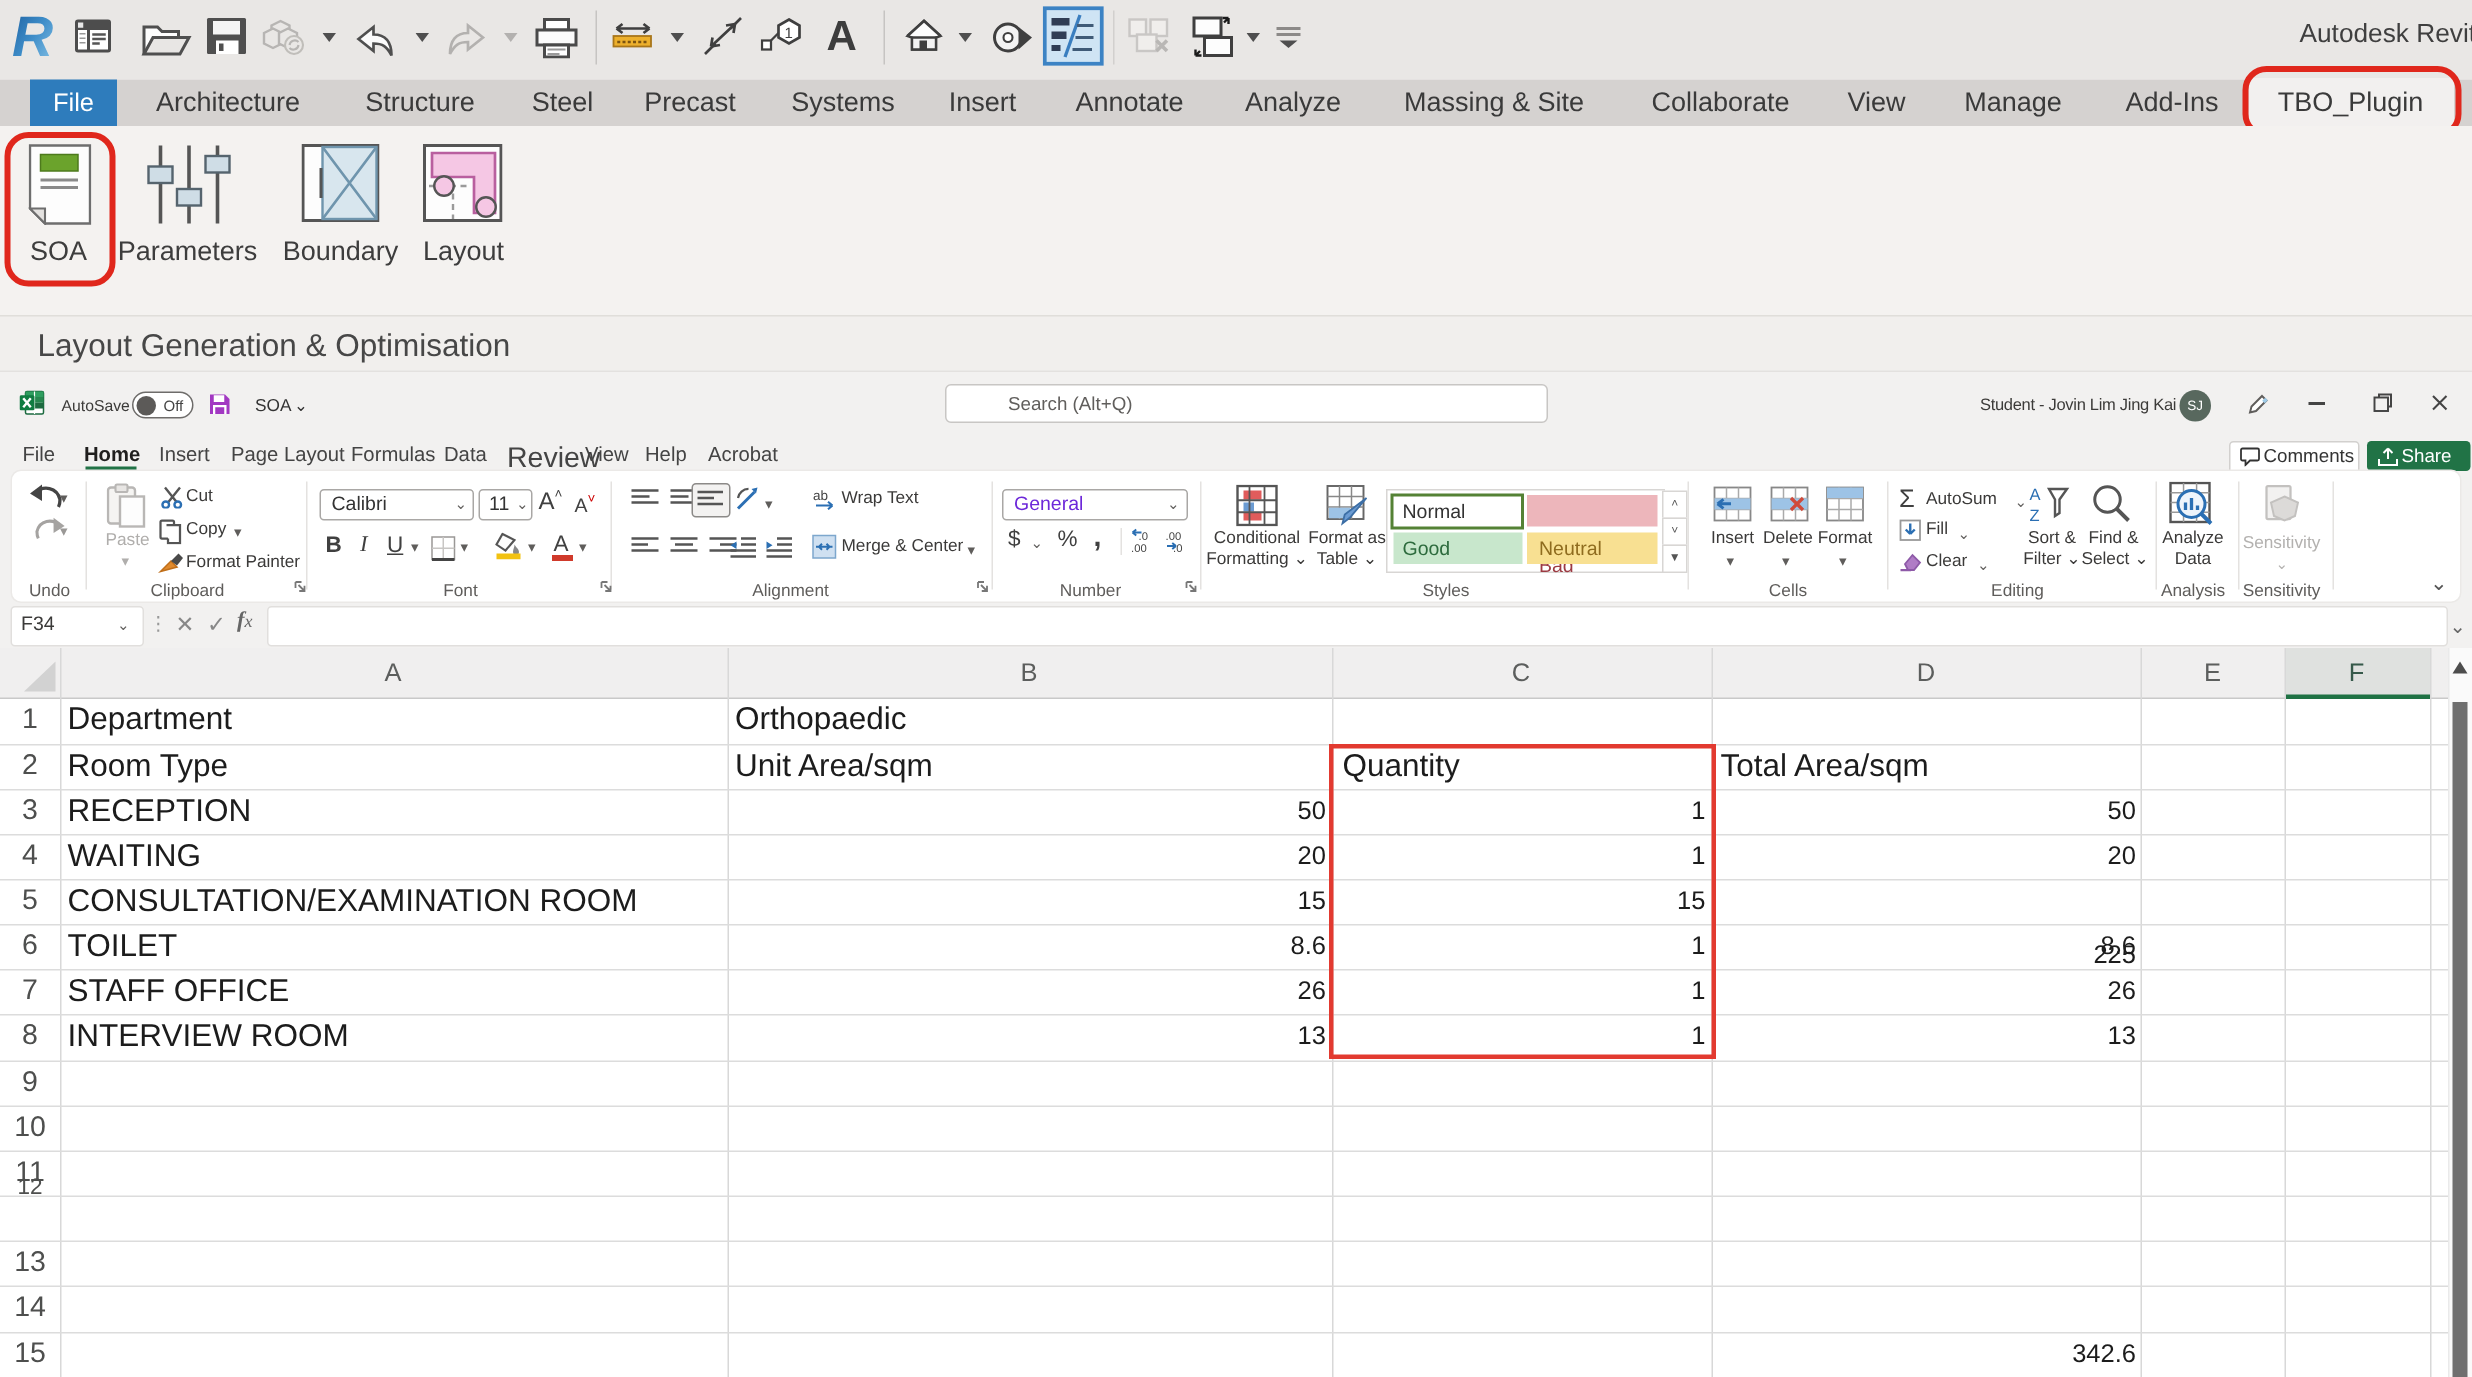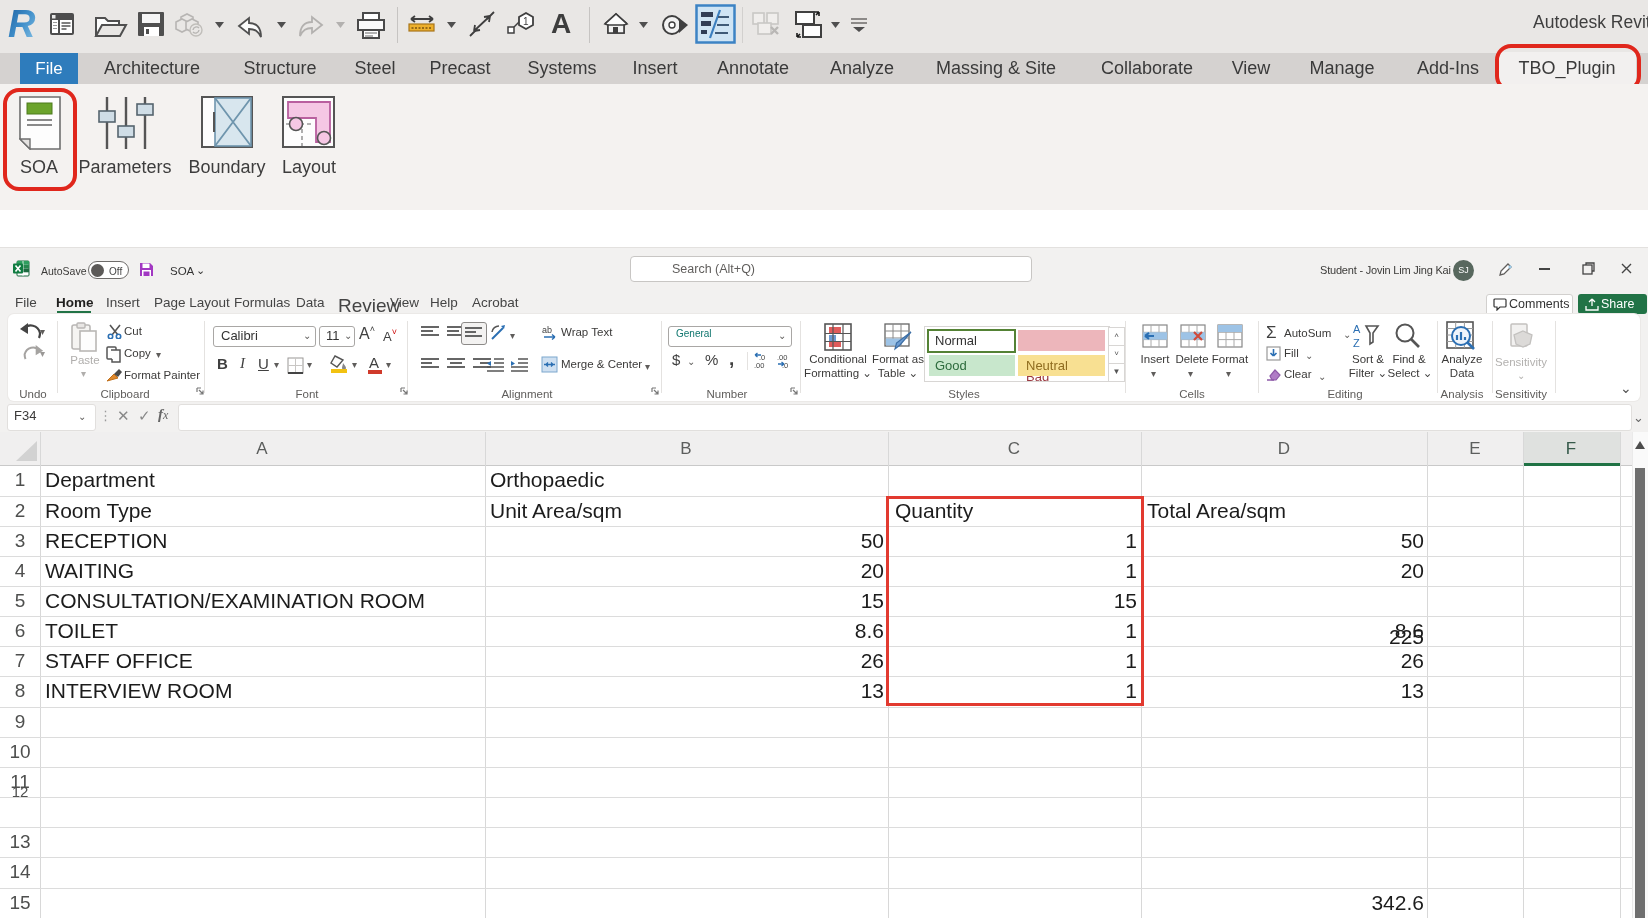--- a/index.html
+++ b/index.html
@@ -23,21 +23,21 @@
   #ribboncard{position:absolute;left:8px;top:66px;width:1632px;height:87px;background:#fff;border-radius:6px;box-shadow:0 0 0 1px #ebe9e7;}
   .gl{position:absolute;top:140px;font-size:11.5px;color:#5f5d5b;transform:translateX(-50%);white-space:nowrap;}
   .rsep{position:absolute;top:73px;height:72px;width:1px;background:#e4e2e0;}
   .rlabel{font-size:11.5px;color:#3b3a39;white-space:nowrap;}
   .rlabel2{position:absolute;font-size:11.5px;color:#3b3a39;text-align:center;transform:translateX(-50%);line-height:12px;white-space:nowrap;}
   .combo{position:absolute;background:#fff;border:1px solid #a9a7a5;border-radius:3px;}
   .chev{position:absolute;color:#5f5d5b;font-size:10px;}
   
   #grid{position:absolute;left:0;top:184px;width:1648px;height:487px;background:#fff;}
   .cell{position:absolute;font-size:21px;color:#1c1c1c;white-space:nowrap;}
-  .cellr{position:absolute;font-size:21px;color:#1c1c1c;white-space:nowrap;transform:translateX(-100%);}
+  .cellr{position:absolute;font-size:17px;color:#1c1c1c;white-space:nowrap;transform:translateX(-100%);}
 </style>
 </head>
 <body>
 <div id="root">
   <div class="abs" id="qat"></div>
   <div class="abs" id="tabrow">
     <div id="filetab">File</div>
     <span class="rtab" style="left:152px">Architecture</span>
     <span class="rtab" style="left:280px">Structure</span>
     <span class="rtab" style="left:375px">Steel</span>
@@ -198,20 +198,23 @@
 <rect x="1" y="1" width="51" height="50" fill="#fdfdfd" stroke="#555" stroke-width="2"></rect>
 <path d="M6 6 h42 v40 h-14 v-24 h-28 z" fill="#f5c7e4" stroke="#b95f9f" stroke-width="1.8"></path>
 <path d="M4 28 h28 M20 26 v24" stroke="#9a9a9a" stroke-width="1.6" stroke-dasharray="4 3"></path>
 <circle cx="14" cy="28" r="6.5" fill="#f5c7e4" stroke="#555" stroke-width="1.6"></circle>
 <circle cx="42" cy="42" r="6.5" fill="#f5c7e4" stroke="#555" stroke-width="1.6"></circle>
     </svg>
   <span class="rbtn-label" style="left:39px">SOA</span>
   <span class="rbtn-label" style="left:125px">Parameters</span>
   <span class="rbtn-label" style="left:227px">Boundary</span>
   <span class="rbtn-label" style="left:309px">Layout</span>
+  <div class="abs" id="rpanelname">
+      <span>Layout Generation &amp; Optimisation</span>
+    </div>
   <div class="redbox" style="left:3px;top:88px;width:66px;height:95px;"></div>
 
   <div class="abs" id="xl">
 
     <div class="abs" style="left:41px;top:17px;font-size:10.5px;color:#3c3b39;">AutoSave</div>
     <svg class="abs" style="left:13px;top:12px" width="17" height="17" viewBox="0 0 17 17">
 <rect x="4" y="1" width="12" height="15" rx="1" fill="#fff" stroke="#1d6b40" stroke-width="1"></rect>
 <path d="M4 1 h12 v3.7 h-12 z" fill="#2f9e5f"></path>
         <path d="M4 4.7 h12 v3.8 h-12 z" fill="#27874f"></path>
         <path d="M4 8.5 h12 v3.8 h-12 z" fill="#1d6b40"></path>
@@ -402,21 +405,21 @@
       </svg>
     <div class="rlabel" style="position:absolute;left:561px;top:78px;">Wrap Text</div>
     <svg class="abs" style="left:541px;top:108px" width="17" height="17" viewBox="0 0 17 17">
         <rect x="1" y="1" width="15" height="15" fill="#cfe0f1" stroke="#7da7cd" stroke-width="1"></rect>
         <path d="M3 8.5 h11 M5 8.5 l2 -2 M5 8.5 l2 2 M12 8.5 l-2 -2 M12 8.5 l-2 2" stroke="#2b6fb3" stroke-width="1.3" fill="none"></path>
       </svg>
     <div class="rlabel" style="position:absolute;left:561px;top:110px;">Merge &amp; Center</div>
     <span class="chev" style="left:645px;top:113px;">▾</span>
     <div class="gl" style="left:527px;">Alignment</div>
     <div class="combo" style="left:668px;top:78px;width:122px;height:19px;"></div>
-    <div class="abs" style="left:676px;top:80px;font-size:10px;color:#0f766e;">General</div>
+    <div class="abs" style="left:676px;top:80px;font-size:13px;color:#6d28d9;">General</div>
     <span class="chev" style="left:778px;top:82px;">⌄</span>
     <div class="abs" style="left:672px;top:103px;font-size:15px;color:#404040;">$</div>
     <span class="chev" style="left:687px;top:108px;">⌄</span>
     <div class="abs" style="left:705px;top:103px;font-size:15px;color:#404040;">%</div>
     <div class="abs" style="left:729px;top:100px;font-size:19px;font-weight:bold;color:#404040;">,</div>
     <div class="abs" style="left:747px;top:104px;width:1px;height:18px;background:#e4e2e0;"></div>
     <svg class="abs" style="left:753px;top:104px" width="17" height="17" viewBox="0 0 17 17">
         <text x="6" y="8" font-size="7.5" fill="#444" font-family="Liberation Sans">.0</text>
         <text x="1" y="16" font-size="7.5" fill="#444" font-family="Liberation Sans">.00</text>
         <path d="M8 3 H2 M2 3 l2.5 -2 M2 3 l2.5 2" stroke="#2b6fb3" stroke-width="1.3" fill="none"></path>

